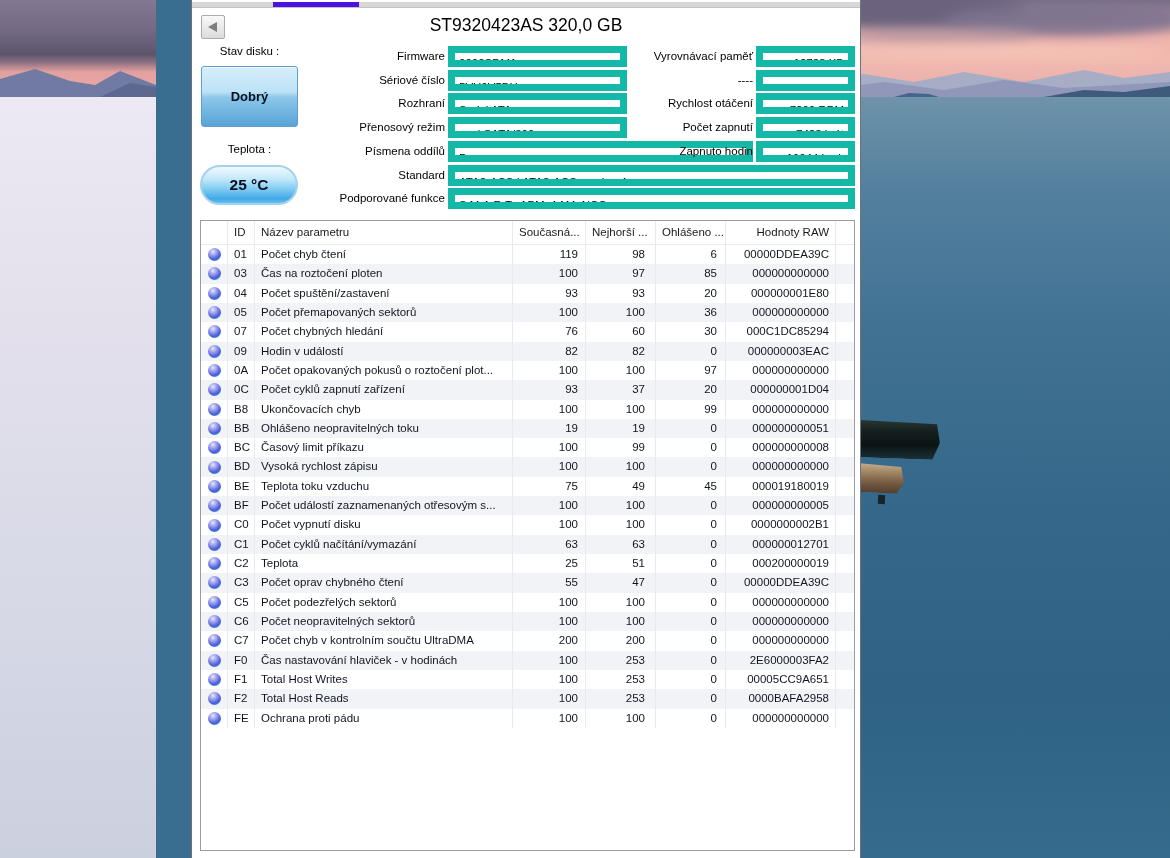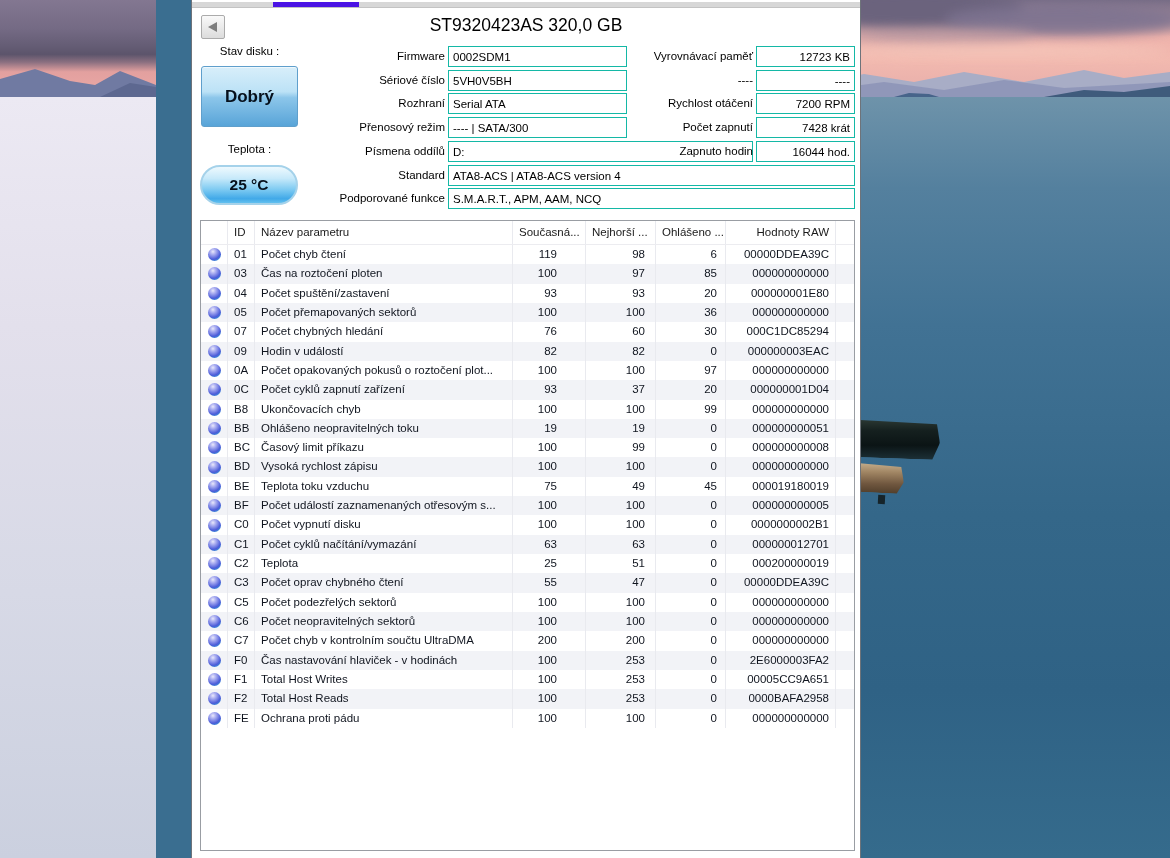--- a/index.html
+++ b/index.html
@@ -49,50 +49,50 @@
   .title{position:absolute;left:0;right:0;top:15px;text-align:center;font-size:17.5px;color:#000;}
 
   .cap{position:absolute;width:97px;text-align:center;font-size:11.5px;color:#000;}
   .cap.stav{left:9px;top:45px;}
   .cap.tepl{left:9px;top:143px;}
 
   .health-btn{position:absolute;left:9px;top:66px;width:97px;height:61px;box-sizing:border-box;
     border:1px solid #5f9fcc;border-radius:3px;
     background:linear-gradient(180deg,#d8eefa 0%,#bce2f6 42%,#8cc6ea 52%,#58a4d8 100%);
     display:flex;align-items:center;justify-content:center;
-    font-size:17px;font-weight:bold;color:#06101c;box-shadow:inset 0 1px 0 #eef8fd;}
+    font-size:13px;font-weight:bold;color:#06101c;box-shadow:inset 0 1px 0 #eef8fd;}
   .temp-pill{position:absolute;left:8px;top:165px;width:98px;height:40px;box-sizing:border-box;
     border:2px solid #a5d2ea;border-radius:20px;
     background:linear-gradient(180deg,#eef9fe 0%,#c6e9fa 32%,#7fcbf2 62%,#41a9e8 88%,#62c0ef 100%);
     display:flex;align-items:center;justify-content:center;
     font-size:15.5px;font-weight:bold;color:#06101c;}
 
   .frow{position:absolute;left:0;right:0;height:22px;}
   .flabel{position:absolute;left:20px;width:233px;top:0;height:21px;line-height:21px;
     text-align:right;font-size:11.5px;color:#000;white-space:nowrap;}
   .flabel.r{left:424px;width:137px;}
   .fbox{position:absolute;top:0;height:21px;line-height:19px;box-sizing:border-box;
-    border:1px solid #14b8a6;background:#fff;font-size:11.5px;color:#000;
+    border:7px solid #14b8a6;background:#fff;font-size:11.5px;color:#000;
     padding:1px 4px 0 4px;white-space:nowrap;overflow:hidden;}
   .fbox.num{text-align:right;}
 
   
   .smart{position:absolute;left:8px;top:220px;width:655px;height:631px;box-sizing:border-box;
     border:1px solid #999da3;background:#fff;overflow:hidden;}
   .t-header{display:flex;height:23px;border-bottom:1px solid #ececf0;font-size:11.5px;color:#1a1a1a;}
   .t-header .cell{line-height:22px;}
   .t-row{display:flex;height:19.32px;font-size:11.5px;color:#10151f;}
   .t-row .cell{line-height:19.32px;}
   .t-row.alt{background:#f2f3f7;}
   .cell{flex:0 0 auto;box-sizing:border-box;border-right:1px solid #e9eaef;
     overflow:hidden;white-space:nowrap;}
   .c0{width:27px;display:flex;align-items:center;justify-content:center;}
   .c1{width:27px;padding-left:6px;}
   .c2{width:258px;padding-left:6px;}
-  .c3{width:73px;text-align:right;padding-right:28px;}
+  .c3{width:73px;text-align:right;padding-right:7px;}
   .c4{width:70px;text-align:right;padding-right:10px;}
   .c5{width:70px;text-align:right;padding-right:8px;}
   .c6{width:110px;text-align:right;padding-right:6px;}
   .c7{flex:1 1 auto;border-right:none;}
   .t-header .c3,.t-header .c4,.t-header .c5{text-align:left;padding-left:6px;}
   .orb{width:13px;height:13px;border-radius:50%;
     background:radial-gradient(circle at 38% 28%,#e9e9fb 0%,#b9bbf3 18%,#7d86e6 42%,#4a5bd8 62%,#3d8fd8 80%,#74ccf1 100%);}
 </style>
 </head>
 <body>

